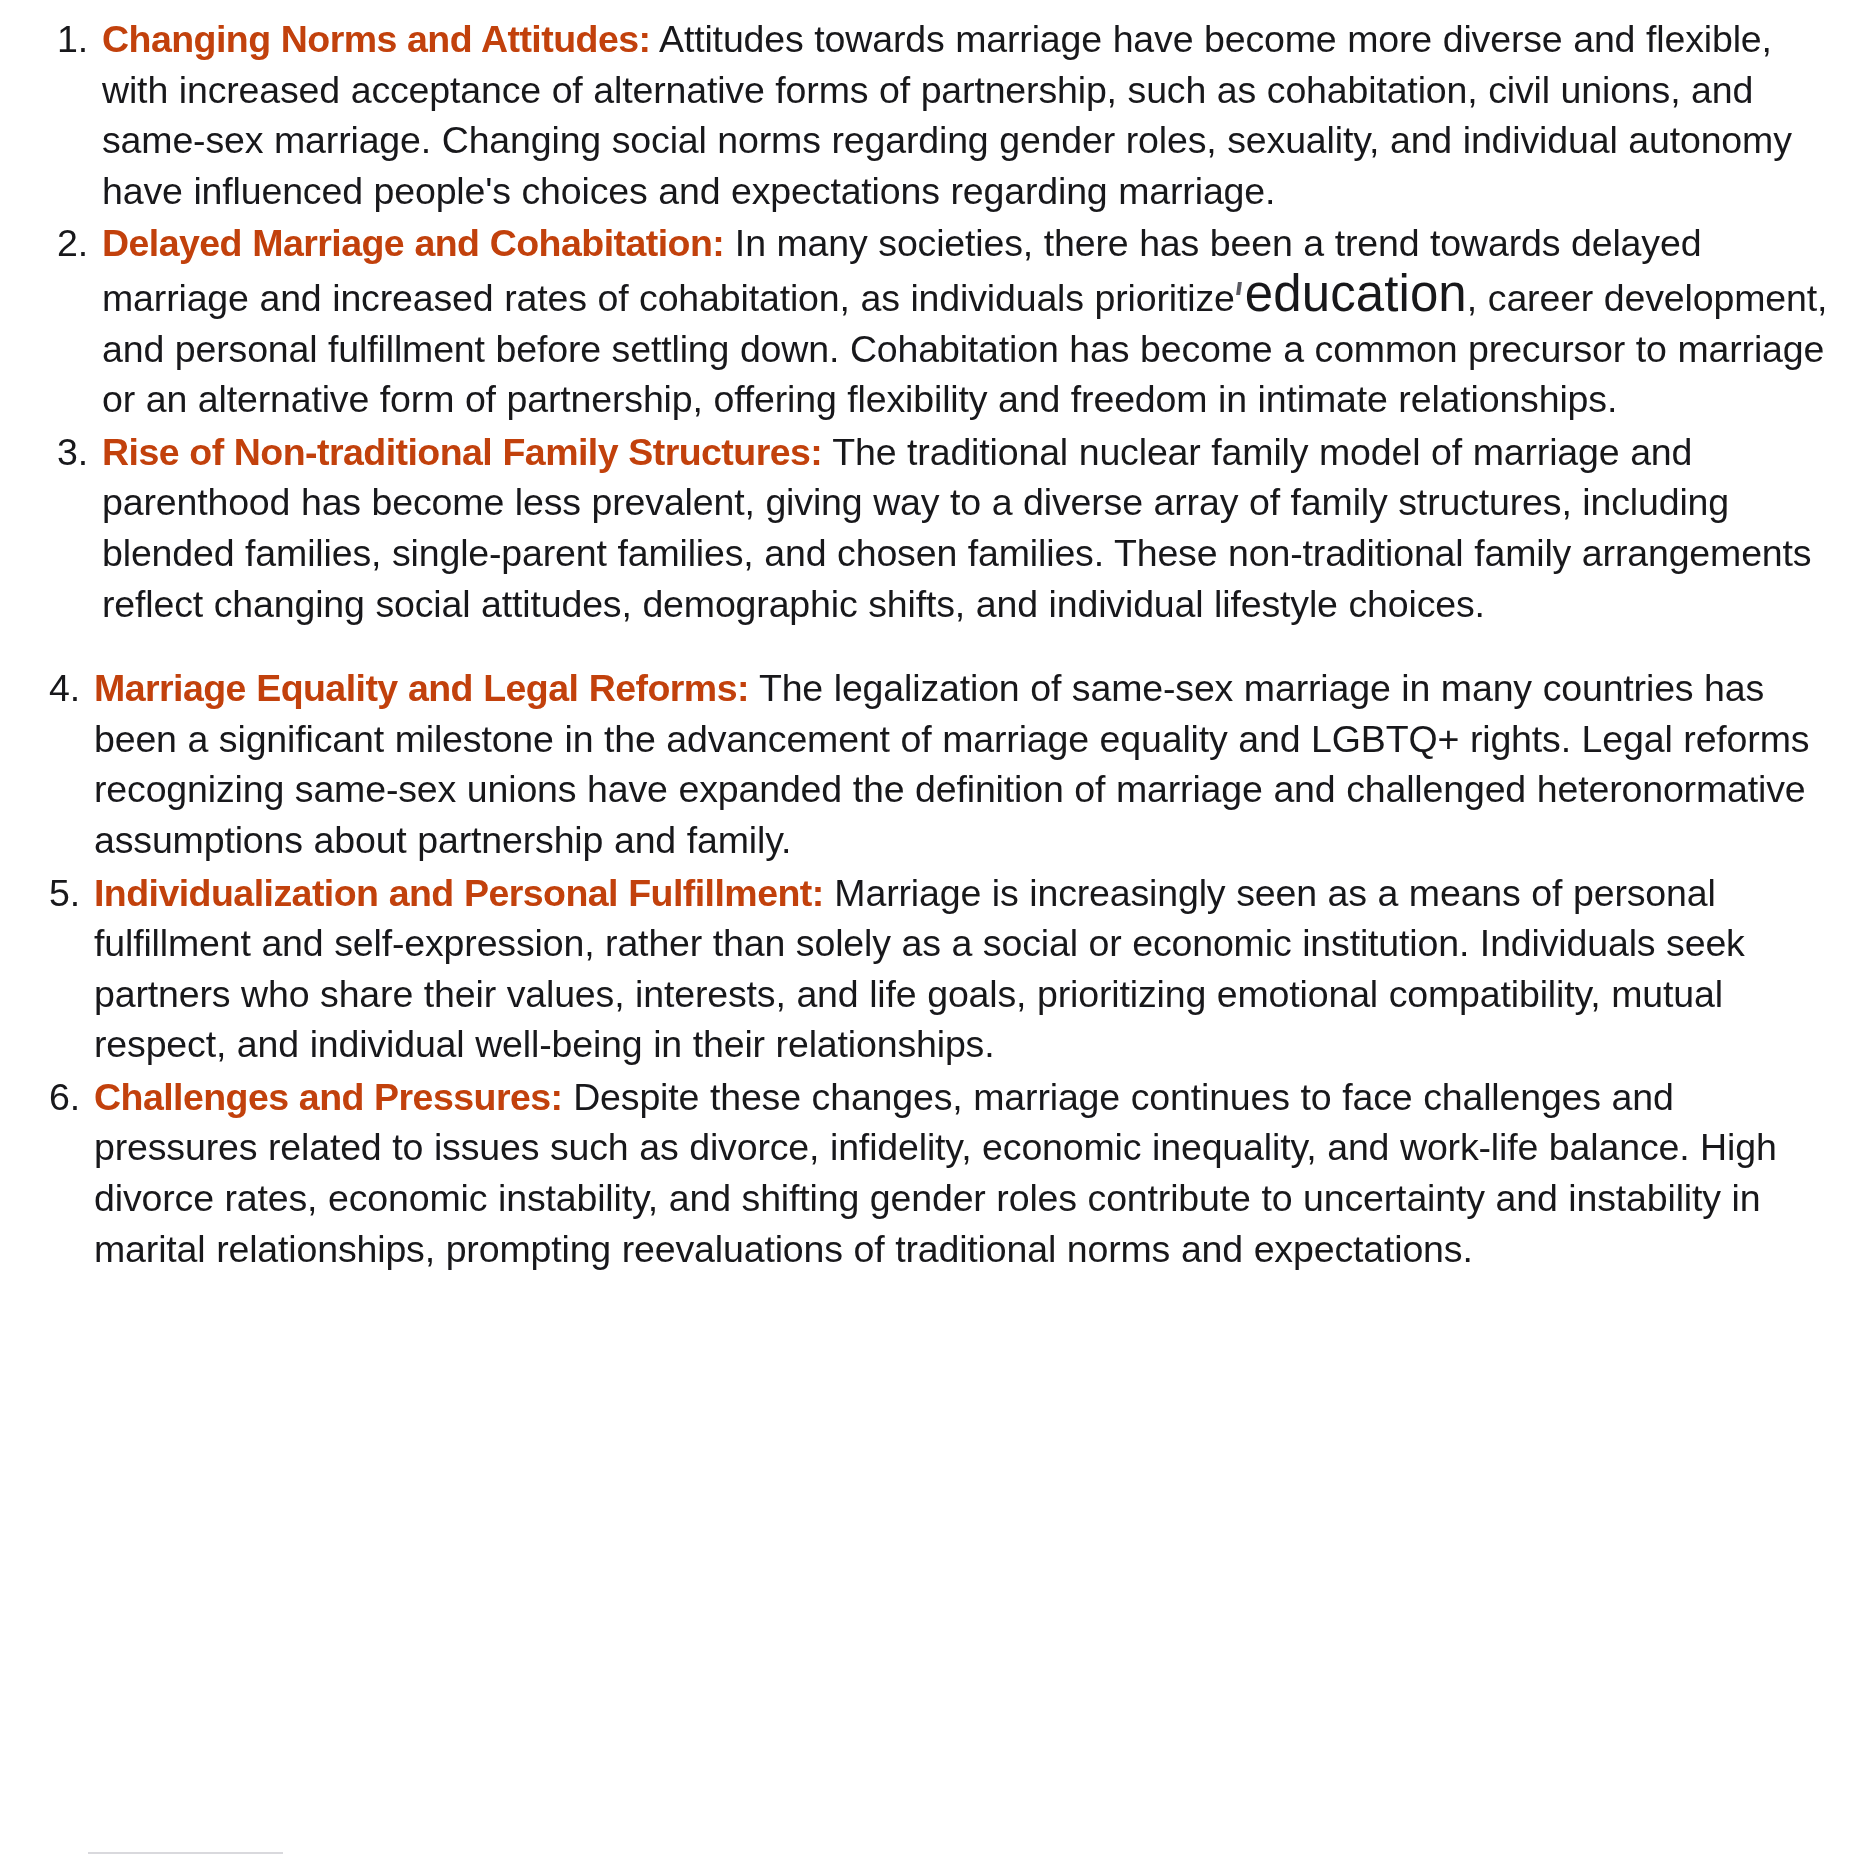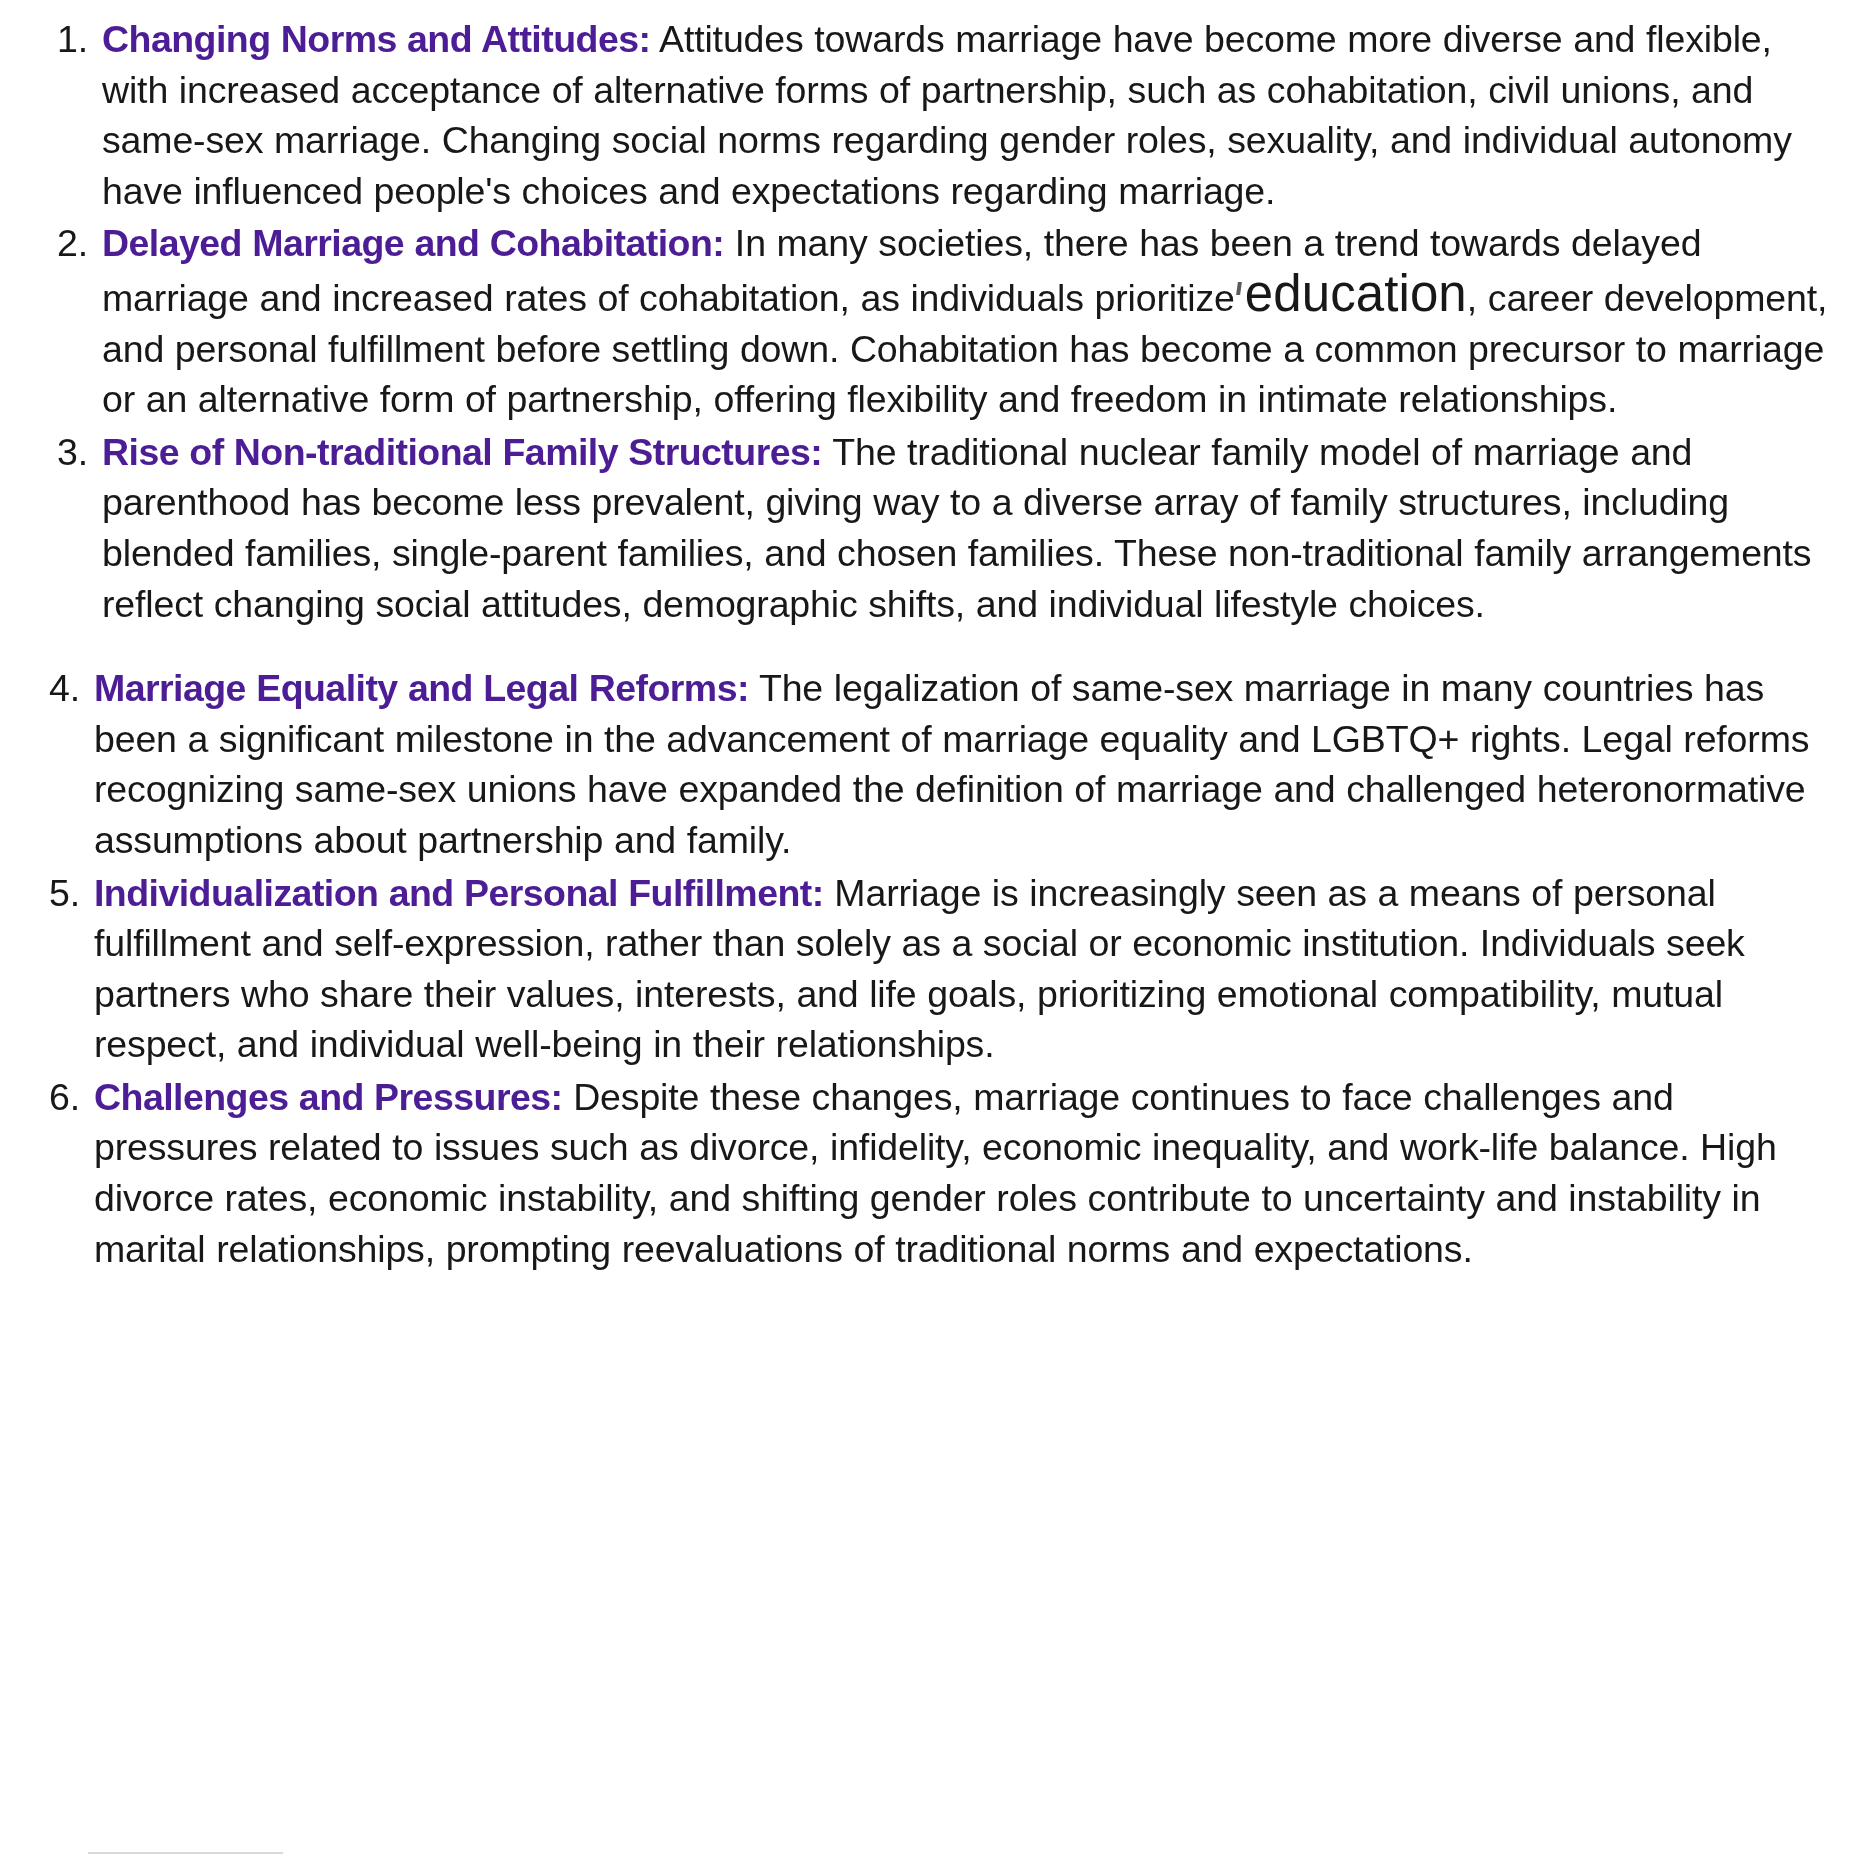--- a/index.html
+++ b/index.html
@@ -59,21 +59,21 @@
   }
   li.item > .marker::after { content: "."; }
 
   
   li.item.narrow { padding-left: 54px; }
   li.item.narrow > .marker { width: 40px; }
 
   .lead {
     font-weight: 700;
     letter-spacing: -0.55px;
-    color: #4c1d95;
+    color: #c2410c;
   }
 
   .body-txt { font-weight: 400; }
 
   
   .alt-word {
     font-size: 51px;
     letter-spacing: 0.1px;
     font-weight: 400;
     color: #18181b;

